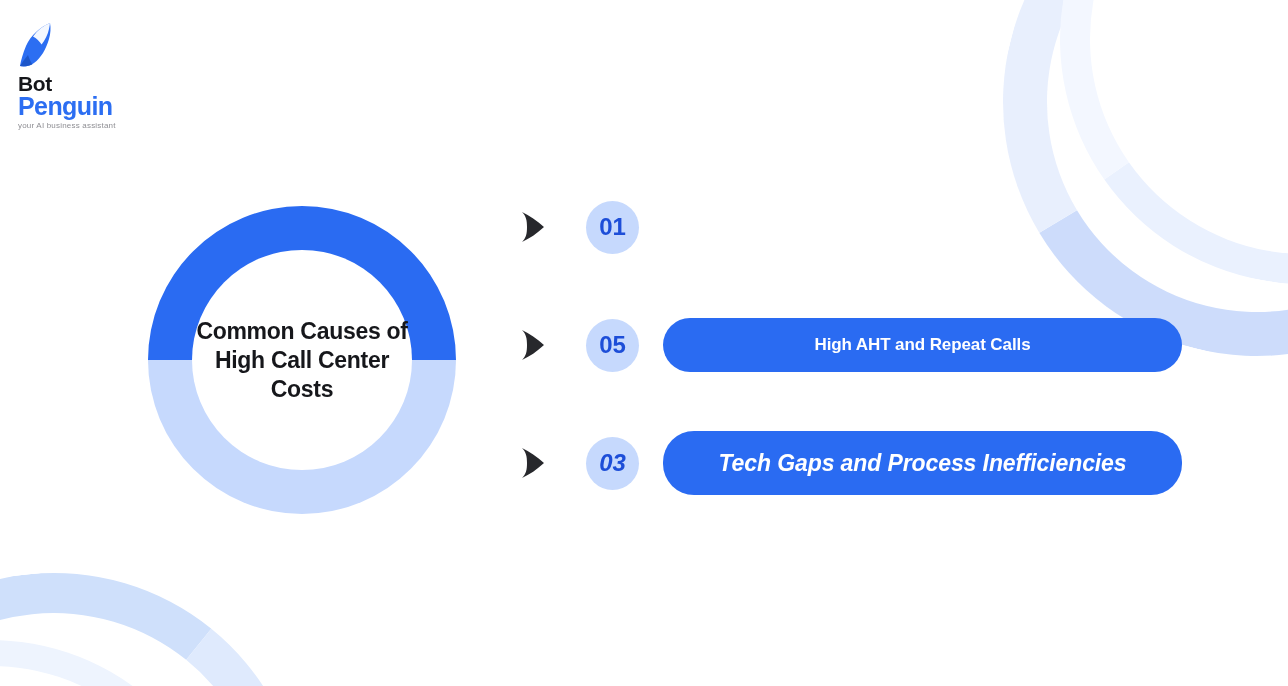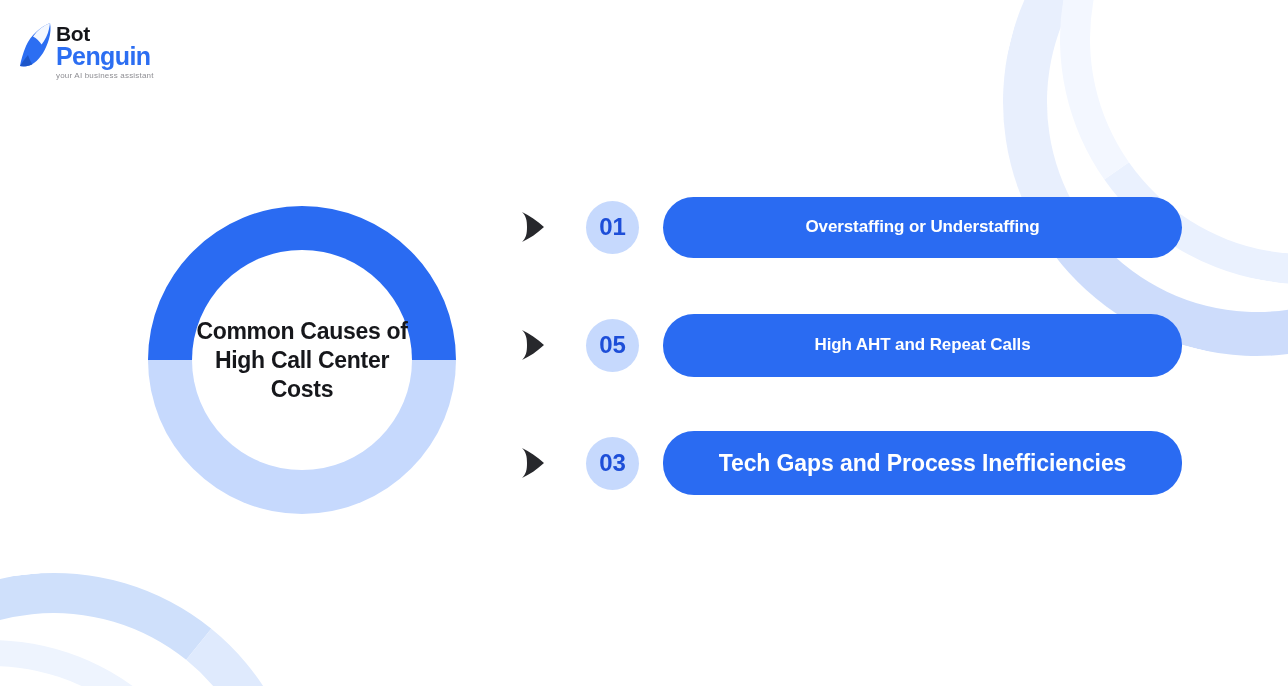--- a/index.html
+++ b/index.html
@@ -77,20 +77,21 @@
   }
 
   
   .logo {
     position: absolute;
     top: 22px;
     left: 18px;
     z-index: 5;
     display: flex;
     align-items: flex-start;
+    flex-direction: column;
   }
   .logo-mark {
     width: 36px;
     height: 50px;
     margin-right: 2px;
     flex: none;
   }
   .logo-text {
     display: block;
     padding-top: 2px;
@@ -151,21 +152,21 @@
     top: 180px;
     width: 664px;
     z-index: 4;
   }
   .row {
     display: flex;
     align-items: center;
     height: 94px;
     margin-bottom: 24px;
   }
-  .row:last-child { margin-bottom: 0; }
+  .row:last-child { margin-bottom: 0; font-style: italic; }
 
   .arrow-icon {
     width: 30px;
     height: 34px;
     flex: none;
     margin-right: 38px;
   }
 
   .badge {
     width: 53px;
@@ -190,21 +191,21 @@
     background: #2a6bf2;
     color: #ffffff;
     display: flex;
     align-items: center;
     justify-content: center;
     font-size: 17px;
     font-weight: bold;
     letter-spacing: -0.1px;
     text-align: center;
   }
-  .pill.r2 { height: 63px; }
+  .pill.r2 { height: 54px; }
   .pill.r3 { height: 64px; font-size: 23px; }
 </style>
 </head>
 <body>
 
 <div class="deco-wrap">
   <div class="arc-tr"></div>
   <div class="arc-tr-2"></div>
   <div class="arc-bl"></div>
   <div class="arc-bl-2"></div>
@@ -232,21 +233,20 @@
   <div class="donut-label">Common Causes of High Call Center Costs</div>
 </div>
 
 <div class="rows">
 
   <div class="row">
     <svg class="arrow-icon" viewBox="0 0 30 34">
       <path d="M4 2 C8 6 9 10 9 17 C9 24 8 28 4 32 C11.5 28.5 19 23.5 26 17 C19 10.5 11.5 5.5 4 2 Z" fill="#27282c"></path>
     </svg>
     <div class="badge">01</div>
-    <div class="pill r1">Overstaffing or Understaffing</div>
   </div>
 
   <div class="row">
     <svg class="arrow-icon" viewBox="0 0 30 34">
       <path d="M4 2 C8 6 9 10 9 17 C9 24 8 28 4 32 C11.5 28.5 19 23.5 26 17 C19 10.5 11.5 5.5 4 2 Z" fill="#27282c"></path>
     </svg>
     <div class="badge">05</div>
     <div class="pill r2">High AHT and Repeat Calls</div>
   </div>
 

